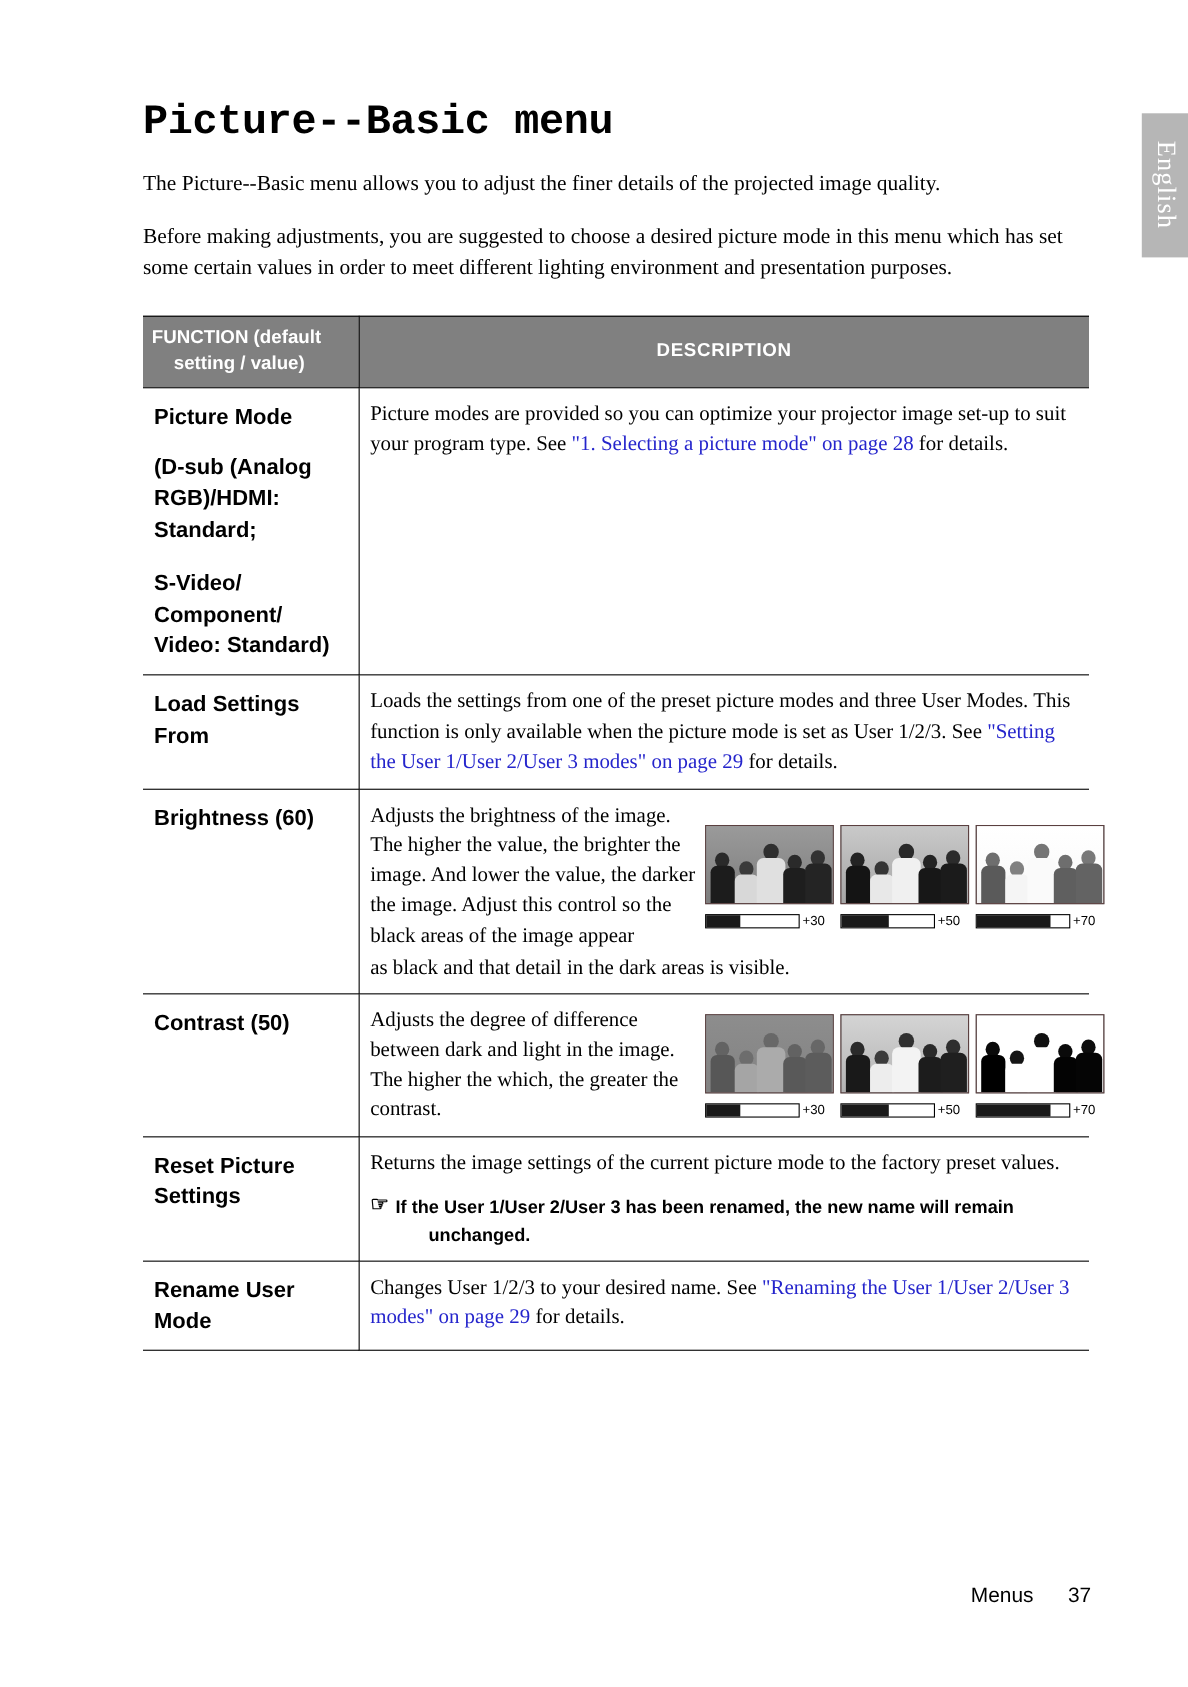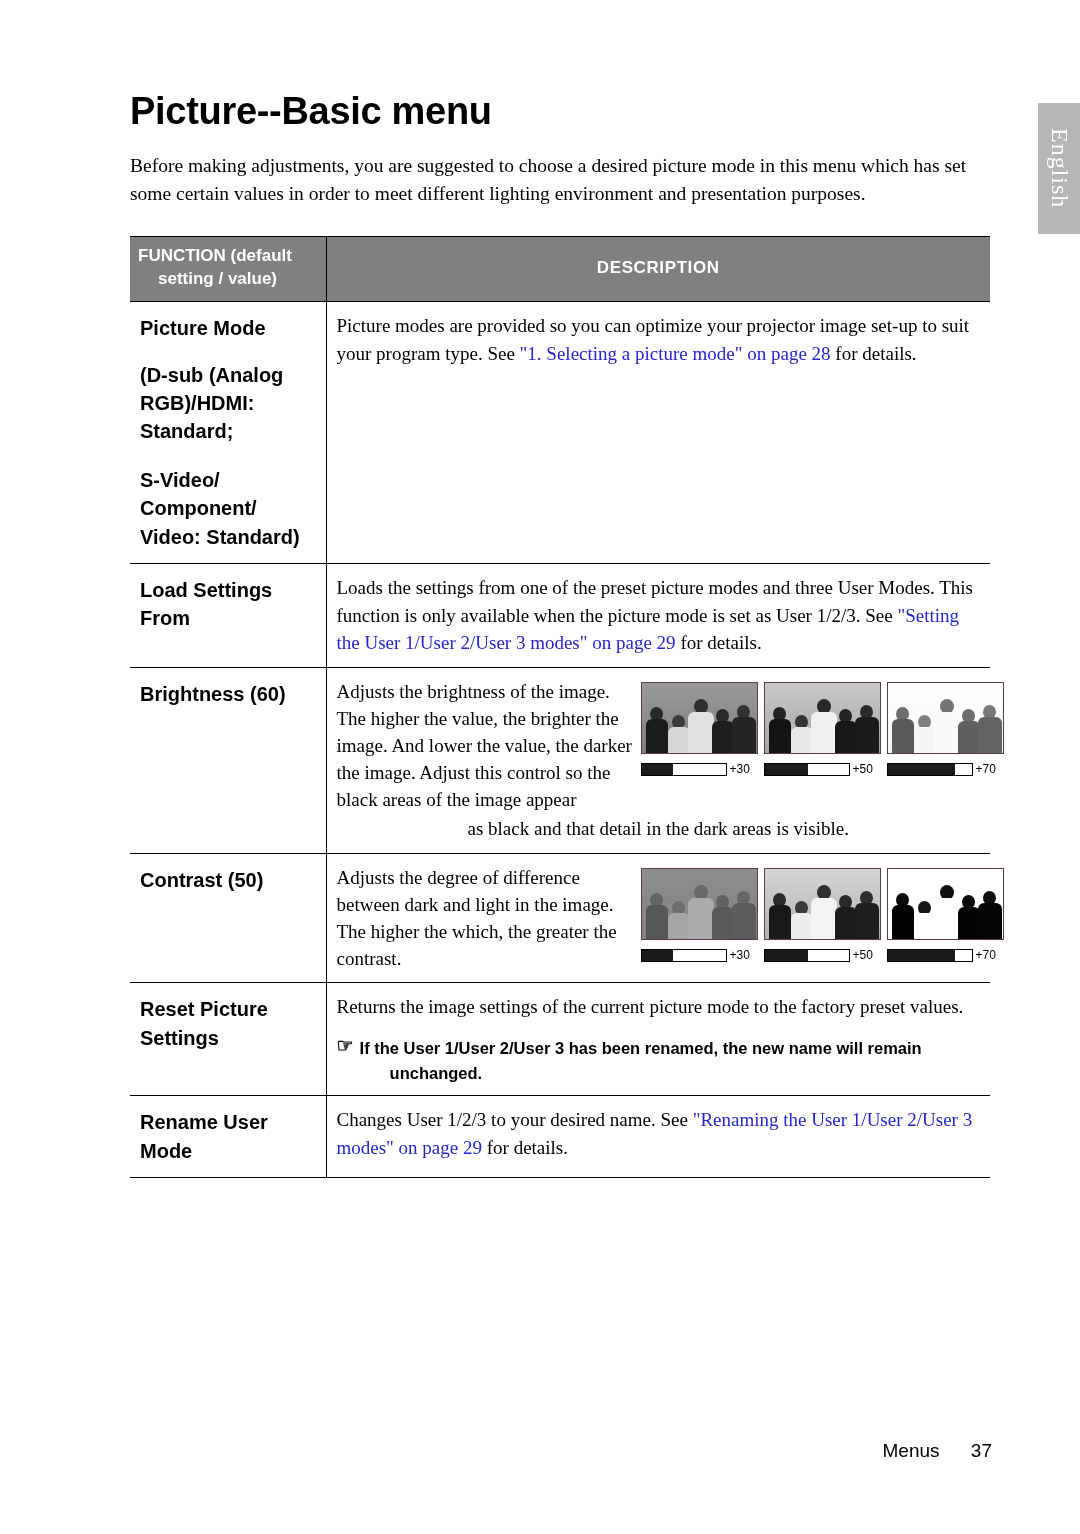--- a/index.html
+++ b/index.html
@@ -39,21 +39,21 @@
 
   
   .page {
     position: absolute;
     left: 130px;
     top: 0;
     width: 862px;
   }
 
   h1.page-title {
-    font-family: Liberation Sans, sans-serif;
+    font-family: Liberation Mono, monospace;
     font-weight: bold;
     font-size: 38px;
     margin: 0;
     padding-top: 92px;
     letter-spacing: -0.3px;
     line-height: 1.05;
   }
 
   p.intro {
     font-family: "Liberation Serif", serif;
@@ -134,20 +134,21 @@
     font-family: "Liberation Serif", serif;
     font-size: 19px;
     line-height: 1.43;
     padding-right: 4px;
   }
   .sample-figs {
     flex: 1;
     display: flex;
     gap: 8px;
     padding-top: 4px;
+    align-items: center;
   }
   .fig { width: 115px; }
   .thumb {
     width: 115px;
     height: 70px;
     border: 1px solid #5b4040;
     position: relative;
     overflow: hidden;
     background: #8e8e8e;
   }
@@ -165,21 +166,20 @@
   .body {
     position: absolute;
     bottom: 0;
     border-radius: 6px 6px 0 0;
   }
 
   .wide-text {
     font-family: "Liberation Serif", serif;
     font-size: 19px;
     line-height: 1.43;
-    text-align: center;
   }
 
   
   .slider-wrap {
     display: flex;
     align-items: center;
     margin-top: 7px;
     gap: 3px;
   }
   .slider {
@@ -236,20 +236,21 @@
 <body>
 
 <div class="lang-tab">
   <span>English</span>
 </div>
 
 <div class="page">
 
   <h1 class="page-title">Picture--Basic menu</h1>
 
+  <p class="intro">The Picture--Basic menu allows you to adjust the finer details of the projected image quality.</p>
   <p class="intro second">Before making adjustments, you are suggested to choose a desired picture mode in this menu which has set some certain values in order to meet different lighting environment and presentation purposes.</p>
 
   <table class="spec">
     <colgroup>
         <col class="c1">
         <col class="c2">
       </colgroup>
     <thead>
       <tr>
         <th class="fn">

